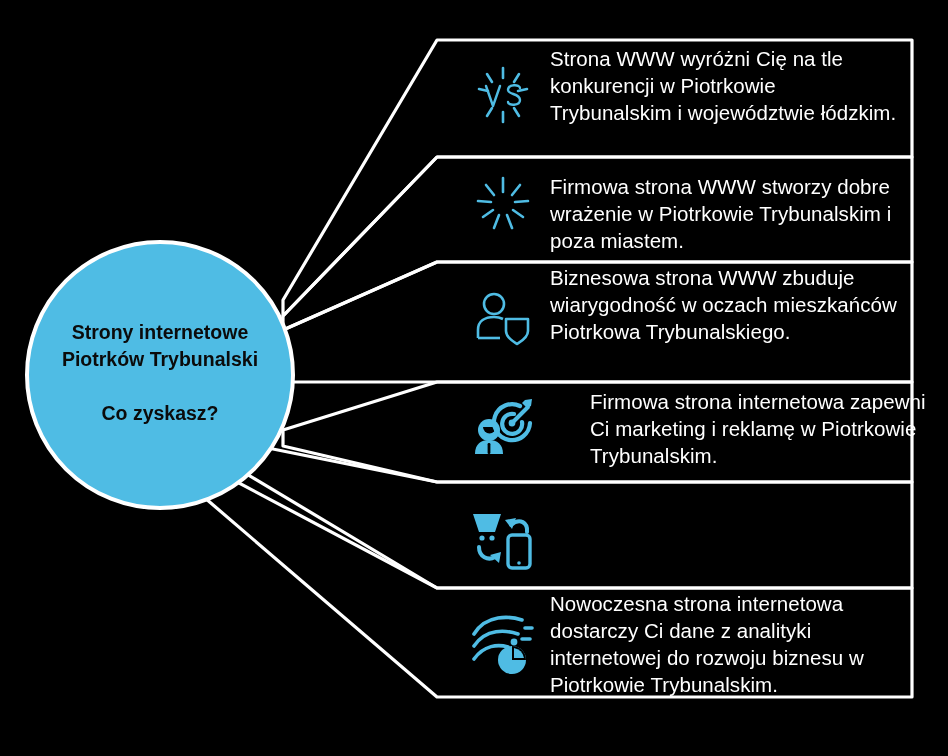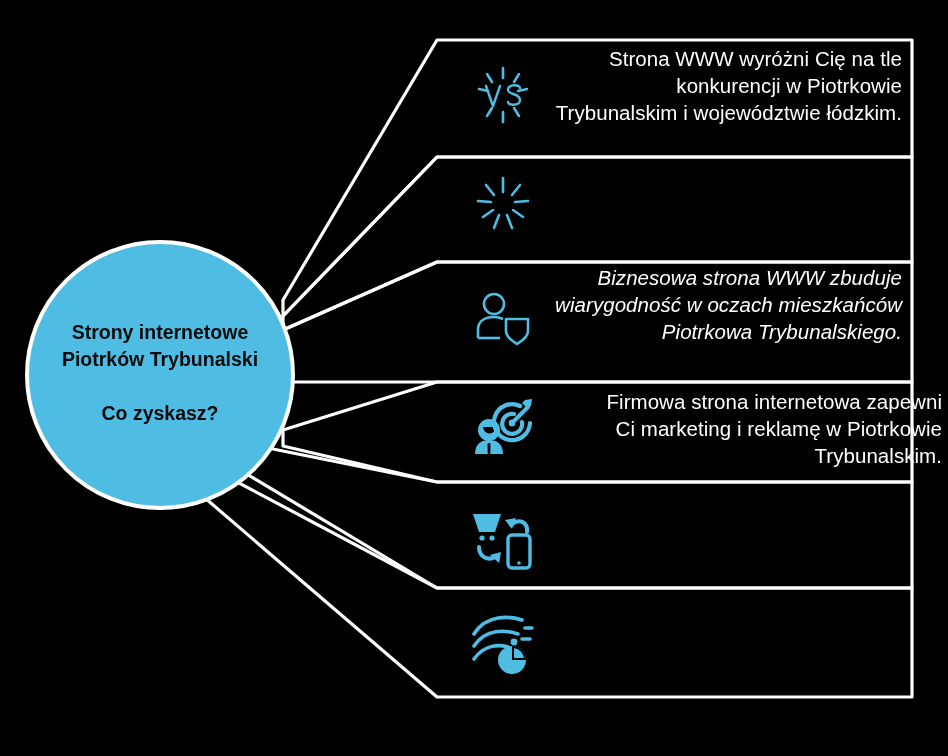--- a/index.html
+++ b/index.html
@@ -35,21 +35,20 @@
   }
   .item-text {
     position: absolute;
     color: #ffffff;
     font-family: "Liberation Sans", sans-serif;
     font-size: 20.5px;
     font-weight: 400;
     line-height: 27px;
     letter-spacing: 0.05px;
     white-space: pre-line;
-    text-align: right;
   }
   .icon-box {
     position: absolute;
     width: 66px;
     height: 66px;
   }
   .icon-box svg { display: block; width: 66px; height: 66px; }
 </style>
 </head>
 <body>
@@ -176,20 +175,22 @@
       </g>
       <circle cx="44" cy="30" r="3.4" fill="#4fbce4"></circle>
       <circle cx="42" cy="48" r="14" fill="#4fbce4"></circle>
       <path d="M 42,48 L 42,34 A 14,14 0 0 1 56,48 Z" fill="#000000"></path>
       <path d="M 44,46 L 44,36 A 12,12 0 0 1 54,46 Z" fill="#4fbce4"></path>
     </svg>
   </div>
 
   <div class="item-text" style="left:550px; top:45px; width:352px;">Strona WWW wyróżni Cię na tle konkurencji w Piotrkowie Trybunalskim i województwie łódzkim.</div>
 
+  <div class="item-text" style="left:550px; top:173px; width:352px;">Firmowa strona WWW stworzy dobre wrażenie w Piotrkowie Trybunalskim i poza miastem.</div>
 
-  <div class="item-text" style="left:550px; top:264px; width:352px;font-style:italic;">Biznesowa strona WWW zbuduje wiarygodność w oczach mieszkańców Piotrkowa Trybunalskiego.</div>
+  <div class="item-text" style="left:550px; top:264px; width:352px;">Biznesowa strona WWW zbuduje wiarygodność w oczach mieszkańców Piotrkowa Trybunalskiego.</div>
 
   <div class="item-text" style="left:550px; top:388px; width:352px;margin-left:40px;">Firmowa strona internetowa zapewni Ci marketing i reklamę w Piotrkowie Trybunalskim.</div>
 
 
+  <div class="item-text" style="left:550px; top:590px; width:352px;">Nowoczesna strona internetowa dostarczy Ci dane z analityki internetowej do rozwoju biznesu w Piotrkowie Trybunalskim.</div>
 
 </div>
 
 </body></html>

